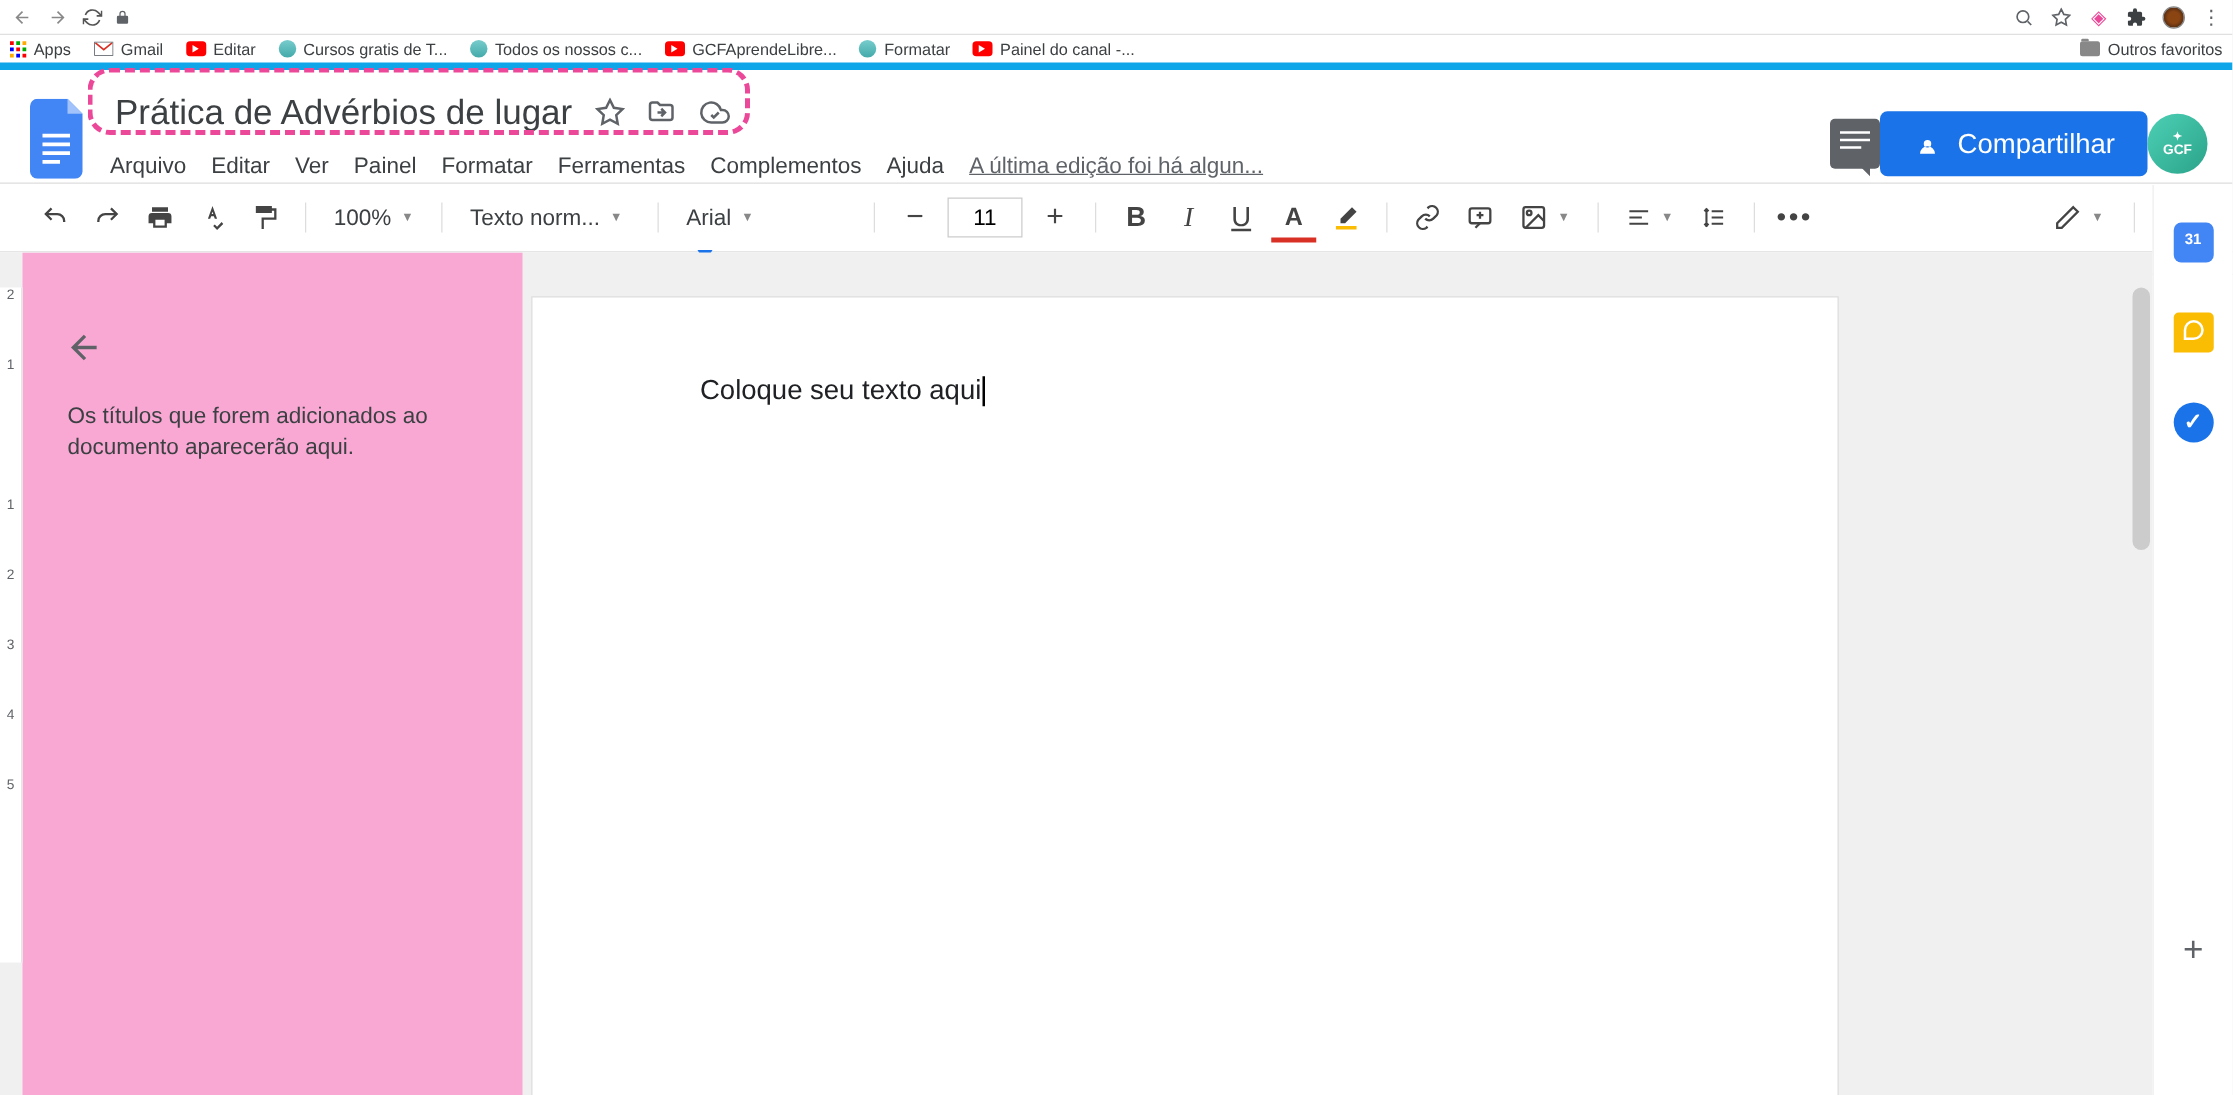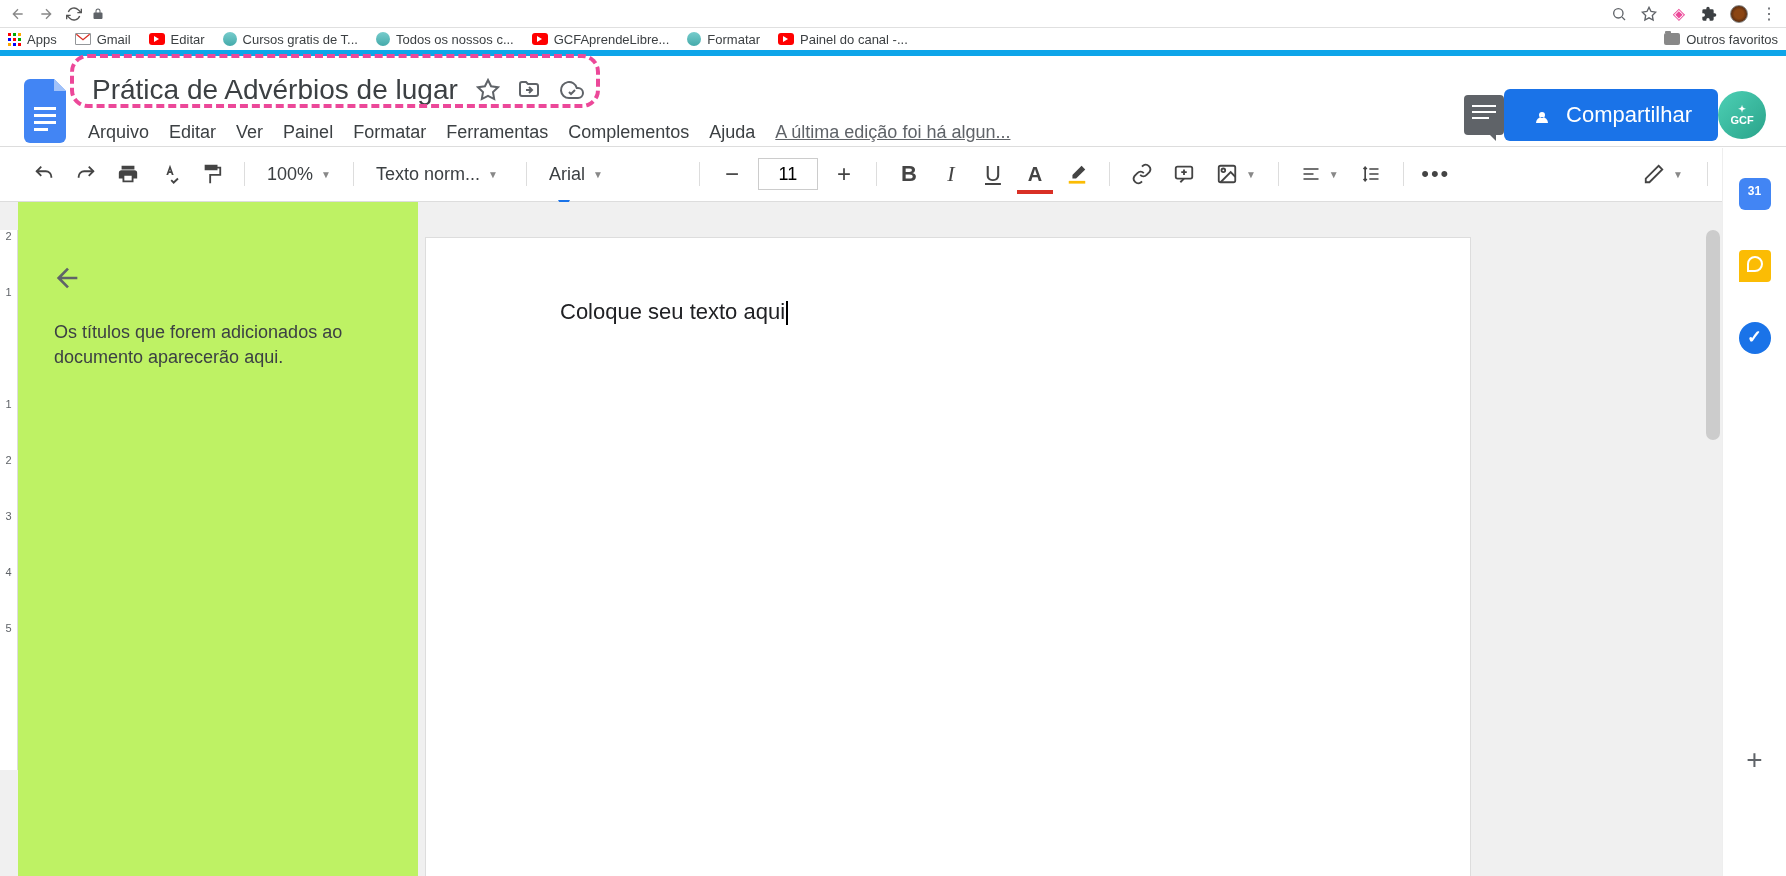--- a/index.html
+++ b/index.html
@@ -70,21 +70,21 @@
 
 
 .ruler-row { height: 18px; background: #f8f9fa; border-bottom: 1px solid #ddd; position: relative; }
 .ruler { position: absolute; left: 426px; right: 70px; top: 0; height: 100%; display: flex; font-size: 11px; color: #5f6368; }
 .ruler-pre { position: absolute; left: 330px; top: 0; height: 100%; display: flex; font-size: 11px; color: #5f6368; gap: 44px; }
 .ruler-tick { width: 56px; text-align: left; position: relative; top: 1px; }
 .ruler-marker-down { position: absolute; left: 558px; top: -2px; width: 0; height: 0; border-left: 6px solid transparent; border-right: 6px solid transparent; border-top: 10px solid #1a73e8; }
 
 
 .doc-area { position: absolute; top: 202px; left: 0; right: 64px; bottom: 0; background: #f0f0f0; overflow: hidden; }
-.outline-panel { position: absolute; left: 18px; top: 0; width: 400px; height: 100%; background: #bef264; }
+.outline-panel { position: absolute; left: 18px; top: 0; width: 400px; height: 100%; background: #f9a8d4; }
 .outline-back { width: 40px; height: 40px; margin: 56px 0 0 30px; display: flex; align-items: center; justify-content: center; color: #5f6368; }
 .outline-text { margin: 22px 0 0 36px; font-size: 18px; color: #3c4043; line-height: 1.4; max-width: 330px; }
 .page { position: absolute; left: 426px; top: 36px; width: 1044px; background: #fff; box-shadow: 0 0 0 1px #ddd; height: 700px; }
 .page-content { padding: 61px 134px; font-size: 22px; color: #202124; }
 .cursor::after { content:''; display: inline-block; width: 2px; height: 24px; background: #000; vertical-align: middle; margin-left: 1px; }
 .vruler { position: absolute; left: 0; top: 230px; width: 18px; background: #fff; border-right: 1px solid #ddd; font-size: 11px; color: #5f6368; text-align: center; }
 .vruler div { height: 56px; }
 .scrollbar-v { position: absolute; right: 66px; top: 230px; width: 14px; height: 210px; background: #ccc; border-radius: 7px; }
 
 

